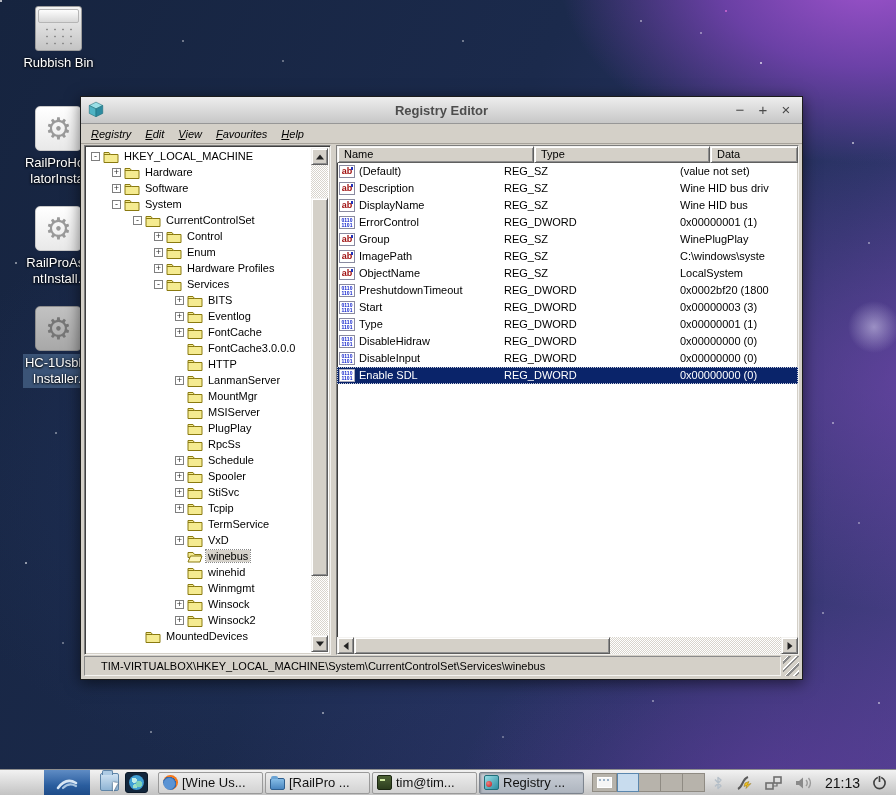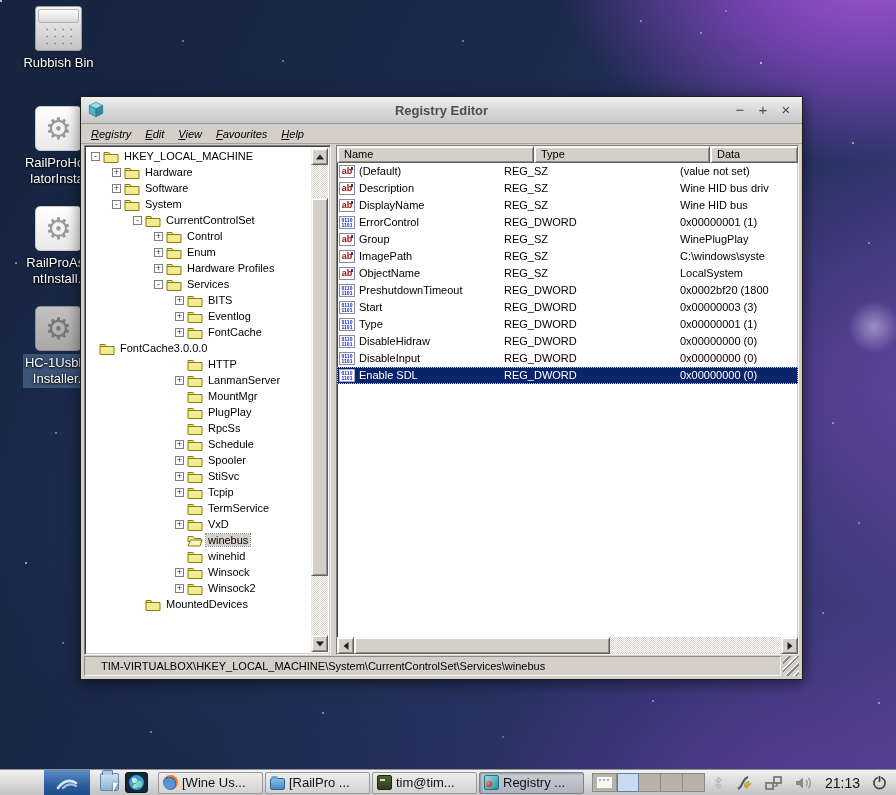--- a/index.html
+++ b/index.html
@@ -340,21 +340,21 @@
   </div>
           <div class="tree-item" style="padding-left: 88px;">
     <span class="expand">+</span>
     <svg class="t-folder f-closed" viewBox="0 0 16 13">
       <path d="M1 2.5 h5 l1.5 2 H15 v8 H1 Z" fill="#f5eb90" stroke="#8a7a10" stroke-width="1"></path>
       <path d="M1 4.5 H7.5" stroke="#8a7a10" stroke-width="1" fill="none"></path>
     </svg>
 
     <span class="t-label">FontCache</span>
   </div>
-          <div class="tree-item" style="">
+          <div class="tree-item" style="padding-left: 88px;">
     <span class="expand none"></span>
     <svg class="t-folder f-closed" viewBox="0 0 16 13">
       <path d="M1 2.5 h5 l1.5 2 H15 v8 H1 Z" fill="#f5eb90" stroke="#8a7a10" stroke-width="1"></path>
       <path d="M1 4.5 H7.5" stroke="#8a7a10" stroke-width="1" fill="none"></path>
     </svg>
 
     <span class="t-label">FontCache3.0.0.0</span>
   </div>
           <div class="tree-item" style="padding-left: 88px;">
     <span class="expand none"></span>
@@ -375,20 +375,29 @@
     <span class="t-label">LanmanServer</span>
   </div>
           <div class="tree-item" style="padding-left: 88px;">
     <span class="expand none"></span>
     <svg class="t-folder f-closed" viewBox="0 0 16 13">
       <path d="M1 2.5 h5 l1.5 2 H15 v8 H1 Z" fill="#f5eb90" stroke="#8a7a10" stroke-width="1"></path>
       <path d="M1 4.5 H7.5" stroke="#8a7a10" stroke-width="1" fill="none"></path>
     </svg>
 
     <span class="t-label">MountMgr</span>
+  </div>
+          <div class="tree-item" style="padding-left: 88px;">
+    <span class="expand none"></span>
+    <svg class="t-folder f-closed" viewBox="0 0 16 13">
+      <path d="M1 2.5 h5 l1.5 2 H15 v8 H1 Z" fill="#f5eb90" stroke="#8a7a10" stroke-width="1"></path>
+      <path d="M1 4.5 H7.5" stroke="#8a7a10" stroke-width="1" fill="none"></path>
+    </svg>
+
+    <span class="t-label">MSIServer</span>
   </div>
           <div class="tree-item" style="padding-left: 88px;">
     <span class="expand none"></span>
     <svg class="t-folder f-closed" viewBox="0 0 16 13">
       <path d="M1 2.5 h5 l1.5 2 H15 v8 H1 Z" fill="#f5eb90" stroke="#8a7a10" stroke-width="1"></path>
       <path d="M1 4.5 H7.5" stroke="#8a7a10" stroke-width="1" fill="none"></path>
     </svg>
 
     <span class="t-label">PlugPlay</span>
   </div>
@@ -465,20 +474,29 @@
     <span class="t-label selected">winebus</span>
   </div>
           <div class="tree-item" style="padding-left: 88px;">
     <span class="expand none"></span>
     <svg class="t-folder f-closed" viewBox="0 0 16 13">
       <path d="M1 2.5 h5 l1.5 2 H15 v8 H1 Z" fill="#f5eb90" stroke="#8a7a10" stroke-width="1"></path>
       <path d="M1 4.5 H7.5" stroke="#8a7a10" stroke-width="1" fill="none"></path>
     </svg>
 
     <span class="t-label">winehid</span>
+  </div>
+          <div class="tree-item" style="padding-left: 88px;">
+    <span class="expand none"></span>
+    <svg class="t-folder f-closed" viewBox="0 0 16 13">
+      <path d="M1 2.5 h5 l1.5 2 H15 v8 H1 Z" fill="#f5eb90" stroke="#8a7a10" stroke-width="1"></path>
+      <path d="M1 4.5 H7.5" stroke="#8a7a10" stroke-width="1" fill="none"></path>
+    </svg>
+
+    <span class="t-label">Winmgmt</span>
   </div>
           <div class="tree-item" style="padding-left: 88px;">
     <span class="expand">+</span>
     <svg class="t-folder f-closed" viewBox="0 0 16 13">
       <path d="M1 2.5 h5 l1.5 2 H15 v8 H1 Z" fill="#f5eb90" stroke="#8a7a10" stroke-width="1"></path>
       <path d="M1 4.5 H7.5" stroke="#8a7a10" stroke-width="1" fill="none"></path>
     </svg>
 
     <span class="t-label">Winsock</span>
   </div>

